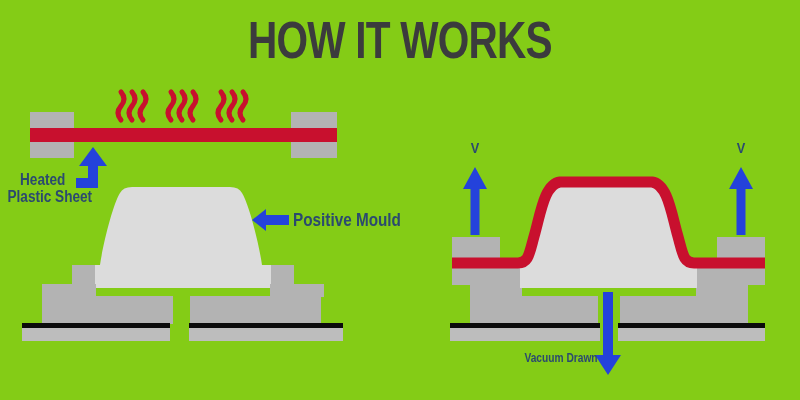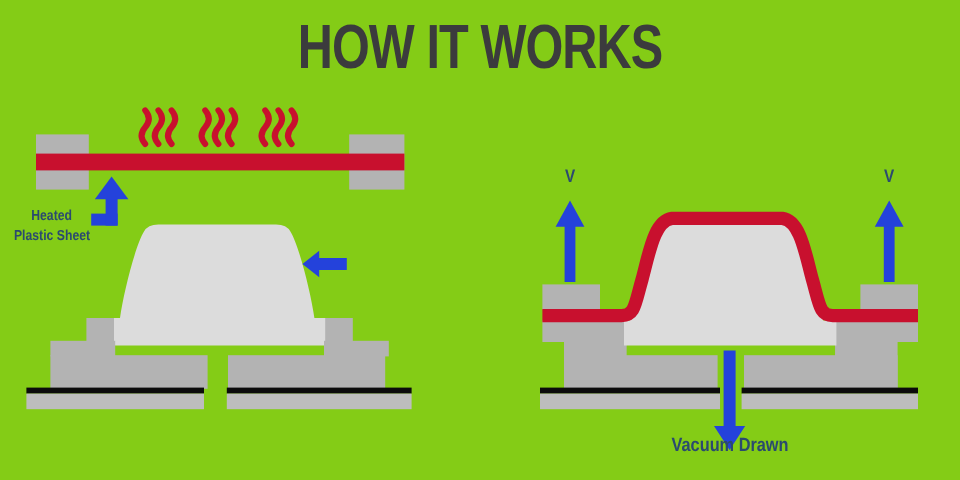--- a/index.html
+++ b/index.html
@@ -4,27 +4,27 @@
 <style>
   html,body{margin:0;padding:0;background:#fff;}
   #canvas{position:relative;width:800px;height:400px;background:#84cc16;overflow:hidden;
           font-family:"Liberation Sans",sans-serif;}
   .title{position:absolute;left:0;right:0;top:14px;text-align:center;
          font-weight:800;font-size:52px;line-height:1;color:#3B3B3D;
          transform:scaleX(0.78);letter-spacing:-1px;white-space:nowrap;}
   .navy{color:#2B4A6F;font-weight:700;}
   .cond{display:inline-block;transform:scaleX(0.85);transform-origin:center;}
   .heated-label{position:absolute;left:0;top:171px;width:86px;text-align:center;
-                font-size:12px;line-height:17px;white-space:nowrap;}
+                font-size:16px;line-height:17px;white-space:nowrap;}
   .pos-mould-label{position:absolute;left:293px;top:211px;font-size:18px;line-height:18px;white-space:nowrap;}
   .pos-mould-label .cond{transform-origin:left;}
   .v-label{position:absolute;top:140px;width:40px;text-align:center;font-size:15px;line-height:15px;}
   .v-left{left:455px;} .v-right{left:721px;}
-  .vacuum-label{position:absolute;left:518px;top:363px;width:180px;text-align:center;
-                font-size:16px;line-height:18px;white-space:nowrap;}
+  .vacuum-label{position:absolute;left:518px;top:349px;width:180px;text-align:left;
+                font-size:12px;line-height:18px;white-space:nowrap;}
   svg{position:absolute;left:0;top:0;}
   .gray{fill:#B3B3B3;} .lgray{fill:#DCDCDC;} .red{fill:#C8102E;} .blue{fill:#2442DB;}
   .blk{fill:#0B0B0B;} .strip{fill:#BDBDBD;}
   .squig{stroke:#C8102E;stroke-width:5;fill:none;stroke-linecap:round;}
   .sheetline{stroke:#C8102E;stroke-width:11;fill:none;stroke-linejoin:round;stroke-linecap:butt;}
 </style>
 </head>
 <body>
 
 <div id="canvas">
@@ -112,20 +112,23 @@
     </g>
   </svg>
 
   <div class="title">HOW IT WORKS</div>
 
   <div class="heated-label navy">
     <span class="cond">Heated</span><br>
     <span class="cond">Plastic Sheet</span>
   </div>
 
+  <div class="pos-mould-label navy">
+    <span class="cond">Positive Mould</span>
+  </div>
 
   <div class="v-label v-left navy">
     <span class="cond">V</span>
   </div>
   <div class="v-label v-right navy">
     <span class="cond">V</span>
   </div>
 
   <div class="vacuum-label navy">
     <span class="cond">Vacuum Drawn</span>

